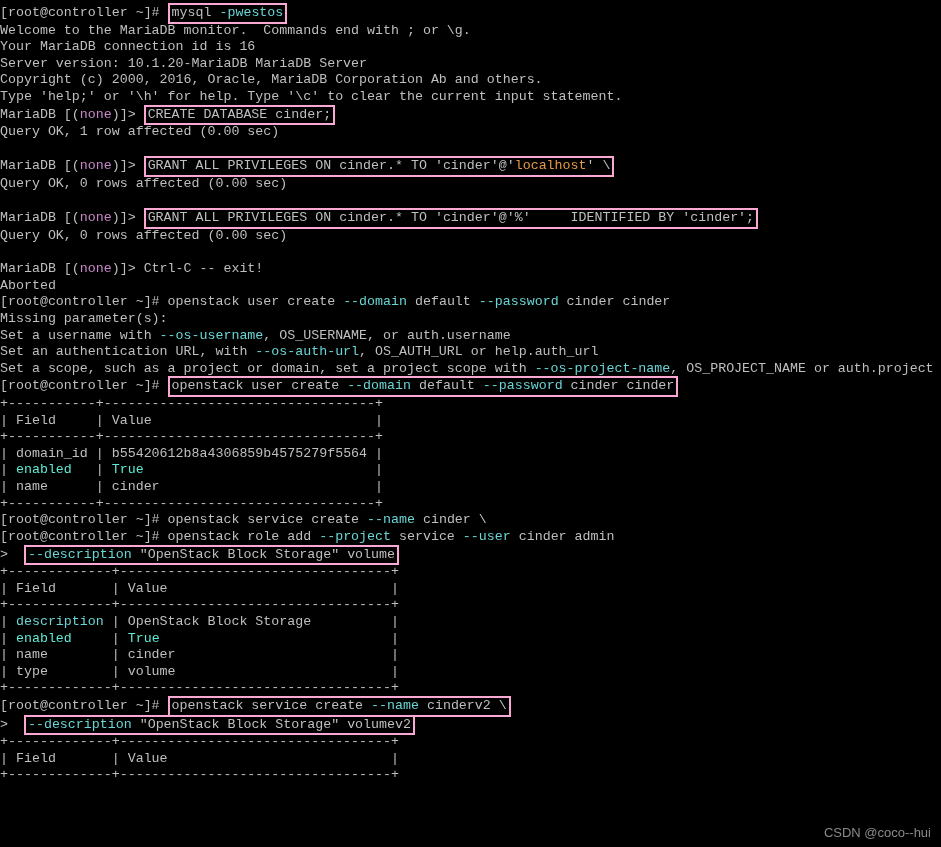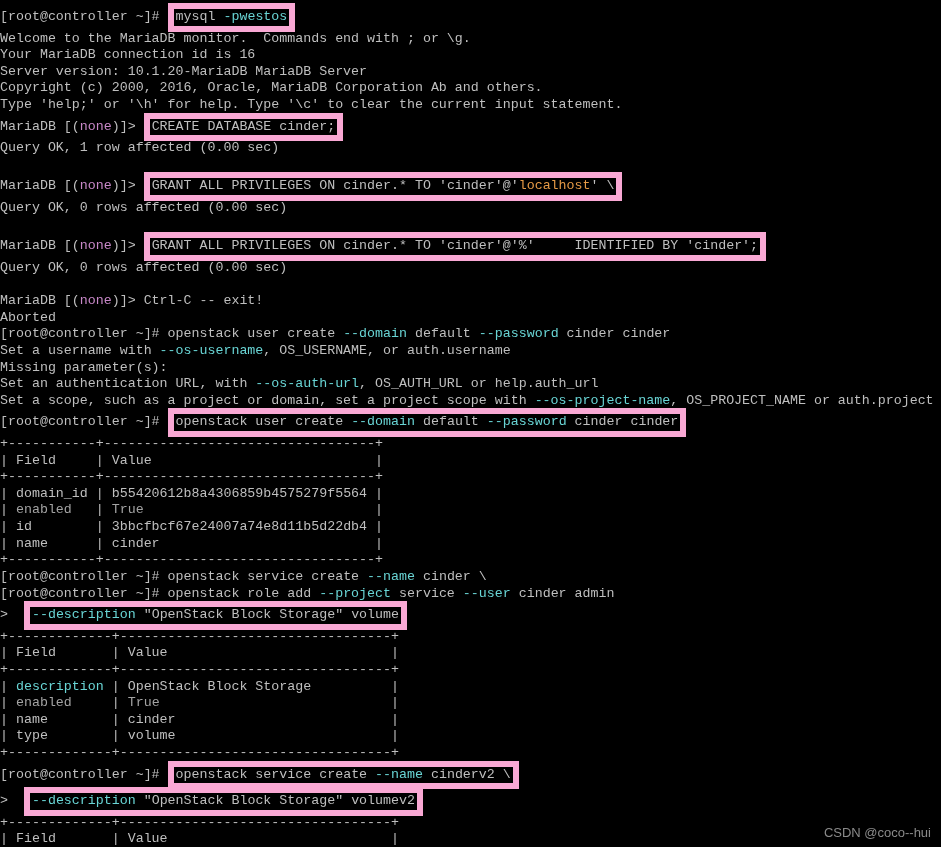--- a/index.html
+++ b/index.html
@@ -1,22 +1,22 @@
 <!DOCTYPE html>
 <html><head>
 <meta charset="utf-8">
 <style>
   html,body{margin:0;padding:0;background:#000;color:#bfbfbf;font-family:Consolas,"Courier New",monospace;font-size:13.3px;line-height:1.25;width:941px;height:847px;overflow:hidden;}
   .term{padding:4px 2px 0 0;white-space:nowrap;}
   .line{white-space:pre;}
   .mag{color:#c888c8;}
   .cy{color:#69d5d5;}
-  .grn{color:#a3a3a3;}
+  .grn{color:#5eead4;}
   .or{color:#e69a46;}
-  .box{border:6px solid #f9a8d4;margin:-1px 3px -1px 0;padding:0 2px;display:inline-block;}
+  .box{border:2px solid #f9a8d4;margin:-1px 3px -1px 0;padding:0 2px;display:inline-block;}
   .water{position:absolute;right:10px;bottom:6px;color:#8a8a8a;font-size:13px;font-family:Arial,sans-serif;text-align:right;}
 </style>
 </head>
 <body>
 
 <div class="term">
 
 <div class="line"><span>[root@controller ~]# </span><span class="box"><span>mysql </span><span class="cy">-pwestos</span></span></div>
 <div class="line">Welcome to the MariaDB monitor.  Commands end with ; or \g.</div>
 <div class="line">Your MariaDB connection id is 16</div>
@@ -36,33 +36,32 @@
 <div class="line"> </div>
 
 <div class="line"><span>MariaDB [(</span><span class="mag">none</span><span>)]&gt; </span><span class="box">GRANT ALL PRIVILEGES ON cinder.* TO 'cinder'@'%'     IDENTIFIED BY 'cinder';</span></div>
 <div class="line">Query OK, 0 rows affected (0.00 sec)</div>
 <div class="line"> </div>
 
 <div class="line"><span>MariaDB [(</span><span class="mag">none</span><span>)]&gt; </span><span>Ctrl-C -- exit!</span></div>
 <div class="line">Aborted</div>
 
 <div class="line"><span>[root@controller ~]# </span><span>openstack user create </span><span class="cy">--domain</span><span> default </span><span class="cy">--password</span><span> cinder cinder</span></div>
+<div class="line">Missing parameter(s):</div>
 <div class="line"><span>Set a username with </span><span class="cy">--os-username</span><span>, OS_USERNAME, or auth.username</span></div>
-<div class="line">Missing parameter(s):</div>
 <div class="line"><span>Set an authentication URL, with </span><span class="cy">--os-auth-url</span><span>, OS_AUTH_URL or help.auth_url</span></div>
 <div class="line"><span>Set a scope, such as a project or domain, set a project scope with </span><span class="cy">--os-project-name</span><span>, OS_PROJECT_NAME or auth.project</span></div>
 
 <div class="line"><span>[root@controller ~]# </span><span class="box"><span>openstack user create </span><span class="cy">--domain</span><span> default </span><span class="cy">--password</span><span> cinder cinder</span></span></div>
 
 <div class="line">+-----------+----------------------------------+</div>
 <div class="line">| Field     | Value                            |</div>
 <div class="line">+-----------+----------------------------------+</div>
 <div class="line"><span>| domain_id </span><span>| b55420612b8a4306859b4575279f5564 |</span></div>
 <div class="line"><span>| </span><span class="grn">enabled</span><span>   | </span><span class="grn">True</span><span>                             |</span></div>
-<div class="line"><span>| id        </span><span>| 3bbcfbcf67e24007a74e8d11b5d22db4 |</span></div>
 <div class="line"><span>| name      </span><span>| cinder                           |</span></div>
 <div class="line">+-----------+----------------------------------+</div>
 
 <div class="line"><span>[root@controller ~]# </span><span>openstack service create </span><span class="cy">--name</span><span> cinder \</span></div>
 <div class="line"><span>[root@controller ~]# </span><span>openstack role add </span><span class="cy">--project</span><span> service </span><span class="cy">--user</span><span> cinder admin</span></div>
 <div class="line"><span>&gt;  </span><span class="box"><span class="cy">--description</span><span> "OpenStack Block Storage" volume</span></span></div>
 
 <div class="line">+-------------+----------------------------------+</div>
 <div class="line">| Field       | Value                            |</div>
 <div class="line">+-------------+----------------------------------+</div>

